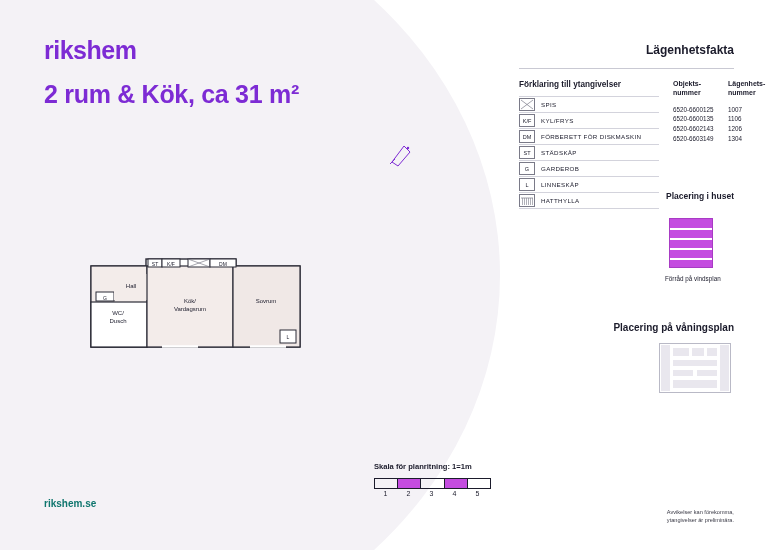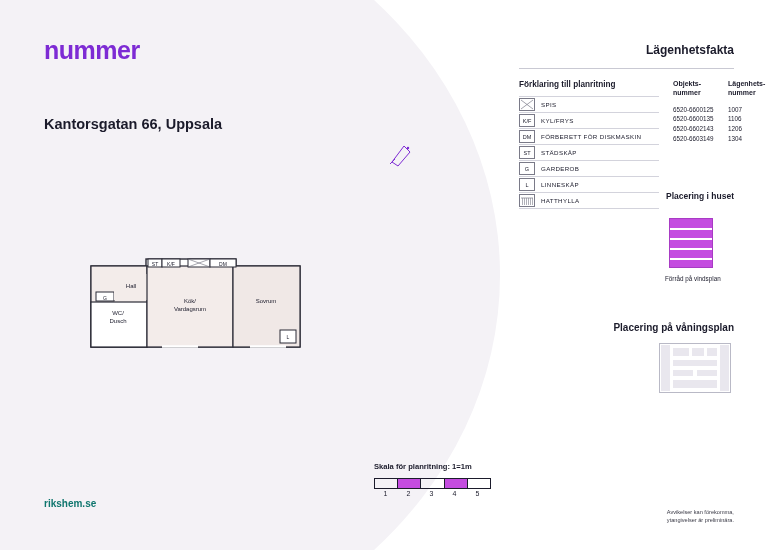--- a/index.html
+++ b/index.html
@@ -299,31 +299,31 @@
     z-index: 5;
   }
 </style>
 </head>
 <body>
 
 <div class="page">
 
   <div class="arc"></div>
 
-  <div class="logo">nummer</div>
-
-  <div class="subtitle">Kantorsgatan 66, Uppsala</div>
+  <div class="logo">rikshem</div>
+
+  <div class="title">2 rum &amp; Kök, ca 31 m²</div>
 
   <div class="footer-url">rikshem.se</div>
 
   <div class="fakta-title">Lägenhetsfakta</div>
   <div class="fakta-rule"></div>
 
   <div class="legend">
-    <h3>Förklaring till planritning</h3>
+    <h3>Förklaring till ytangivelser</h3>
 
     <div class="legend-row">
       <div class="legend-sym">
         <svg width="14" height="11" viewBox="0 0 14 11">
             <path d="M1 10 L13 1" stroke="#7a7a88" stroke-width="0.7" fill="none"></path>
             <path d="M1 1 L13 10" stroke="#7a7a88" stroke-width="0.7" fill="none"></path>
           </svg>
       </div>
       <div class="legend-label">SPIS</div>
     </div>

